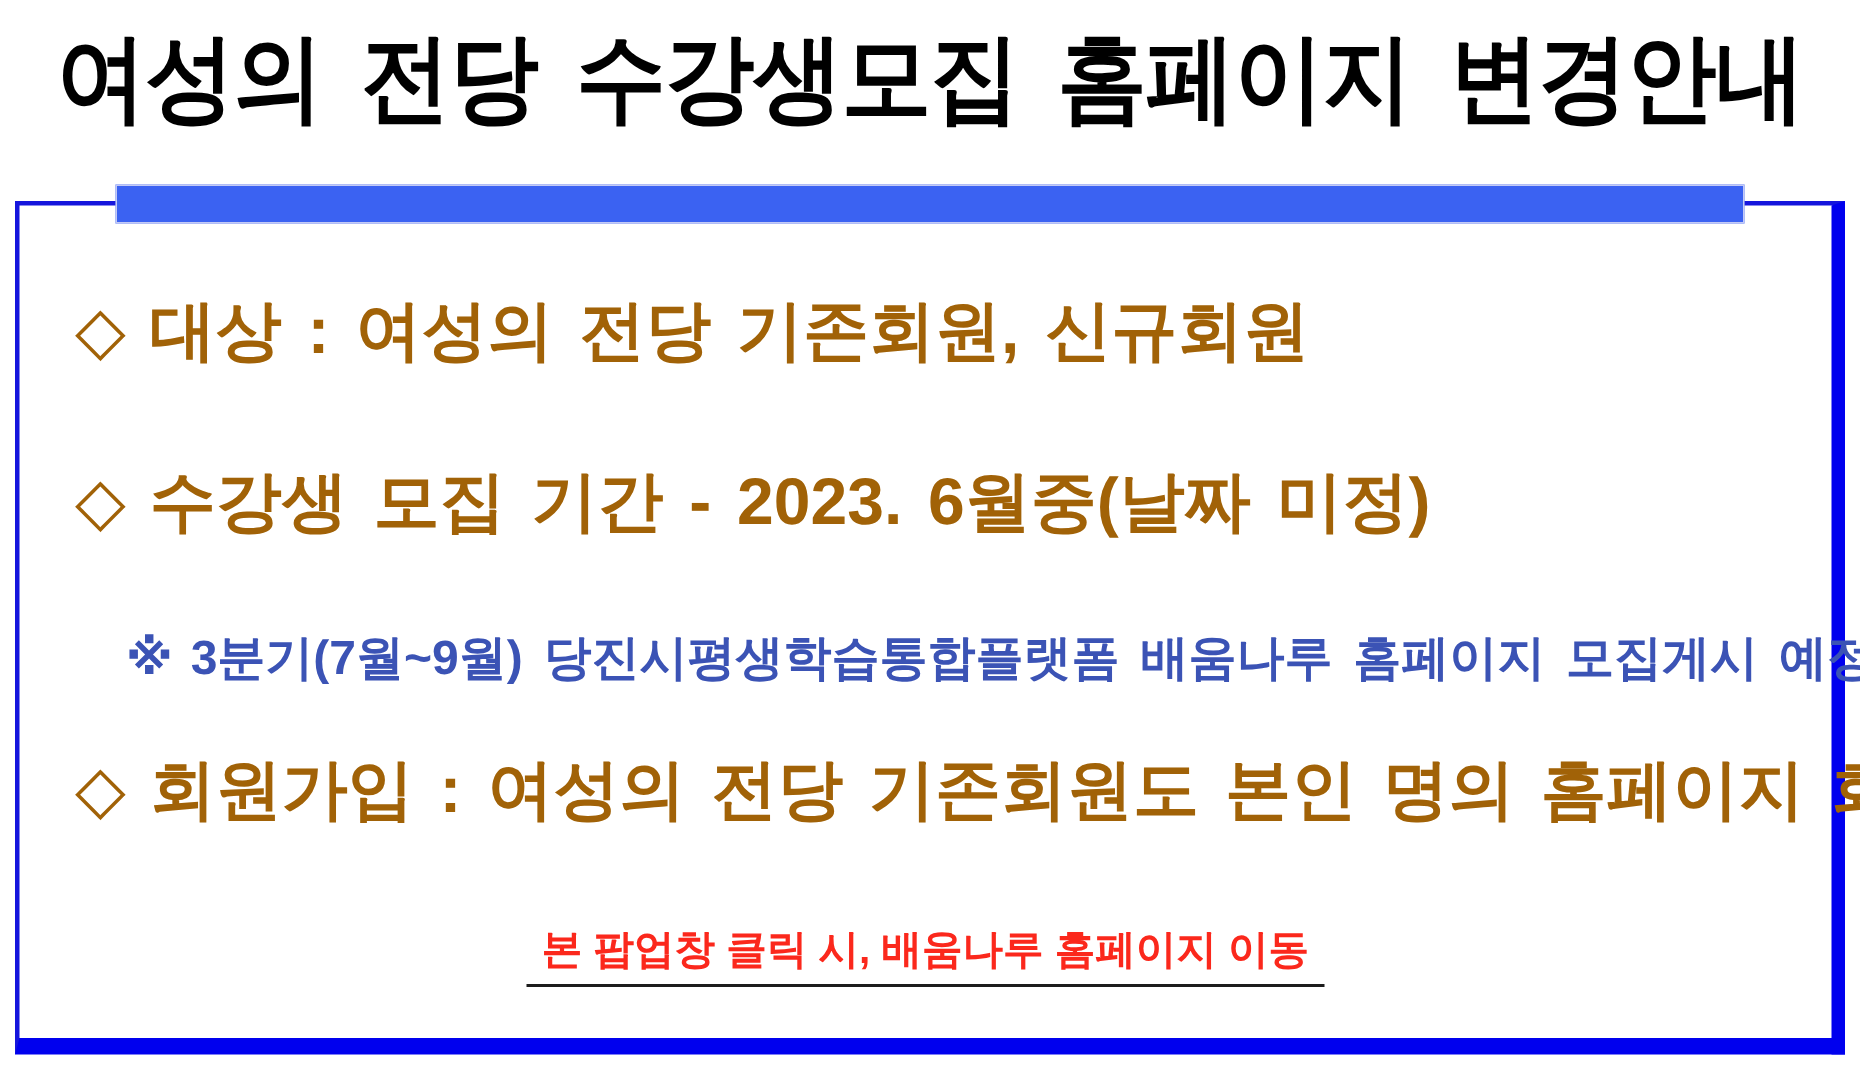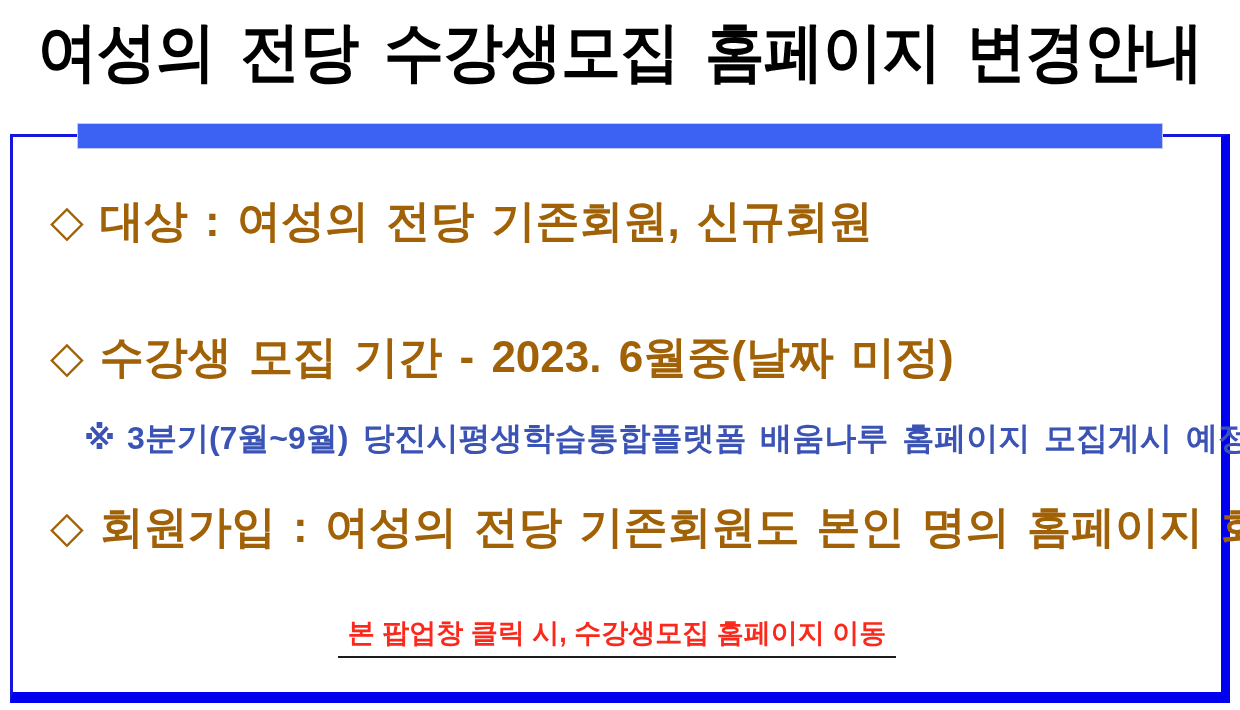--- a/index.html
+++ b/index.html
@@ -70,21 +70,21 @@
     word-spacing: 5px;
     white-space: nowrap;
     line-height: 1.1;
   }
   .notice-line .bullet {
     display: inline-block;
     margin-right: 16px;
     font-weight: 400;
   }
   .line-1 { top: 60px; }
-  .line-2 { top: 196px; }
+  .line-2 { top: 174px; }
   .line-4 { top: 366px; }
 
   .note-line {
     position: absolute;
     left: 71px;
     top: 282px;
     font-size: 32px;
     font-weight: 700;
     color: #3b53b5;
     word-spacing: 5px;
@@ -134,16 +134,16 @@
 
   <div class="note-line">
     <span class="bullet">※</span><span>3분기(7월~9월) 당진시평생학습통합플랫폼 배움나루 홈페이지 모집게시 예정</span>
   </div>
 
   <div class="notice-line line-4">
     <span class="bullet">◇</span><span>회원가입 : 여성의 전당 기존회원도 본인 명의 홈페이지 회원가입</span>
   </div>
 
   <div class="footer-row">
-    <span class="footer-link">본 팝업창 클릭 시, 수강생모집 홈페이지 이동</span>
+    <span class="footer-link">본 팝업창 클릭 시, 배움나루 홈페이지 이동</span>
   </div>
 
 </div>
 
 </body></html>

